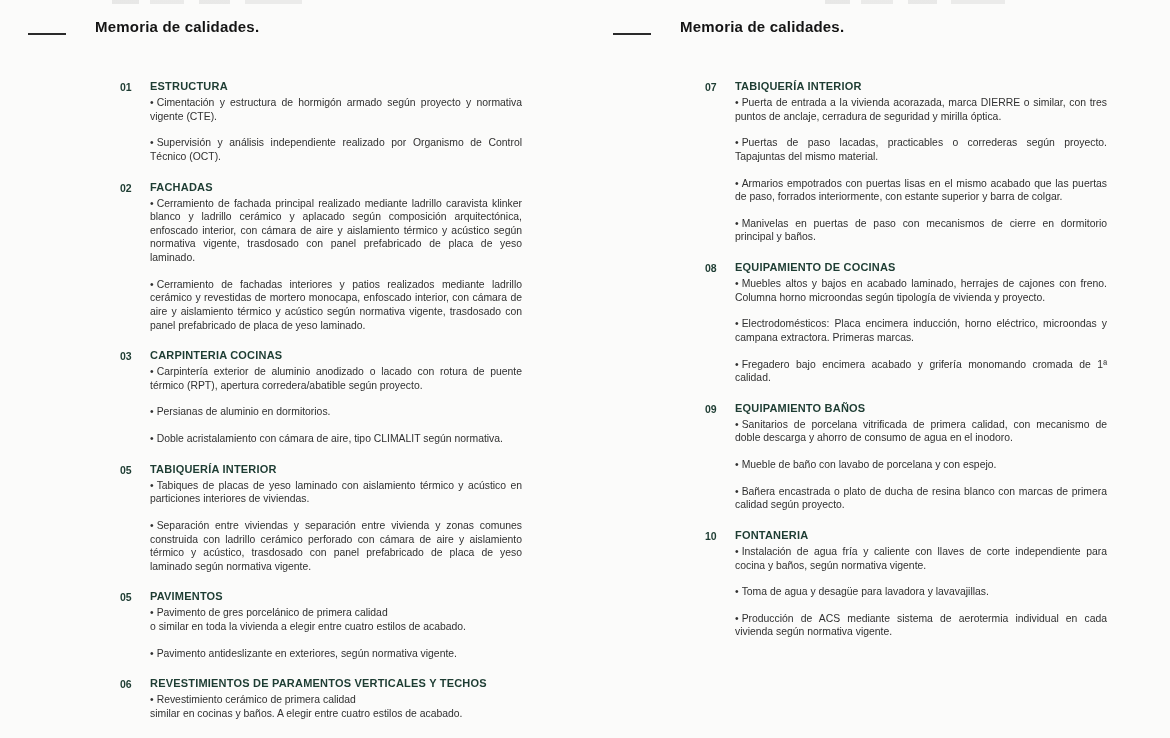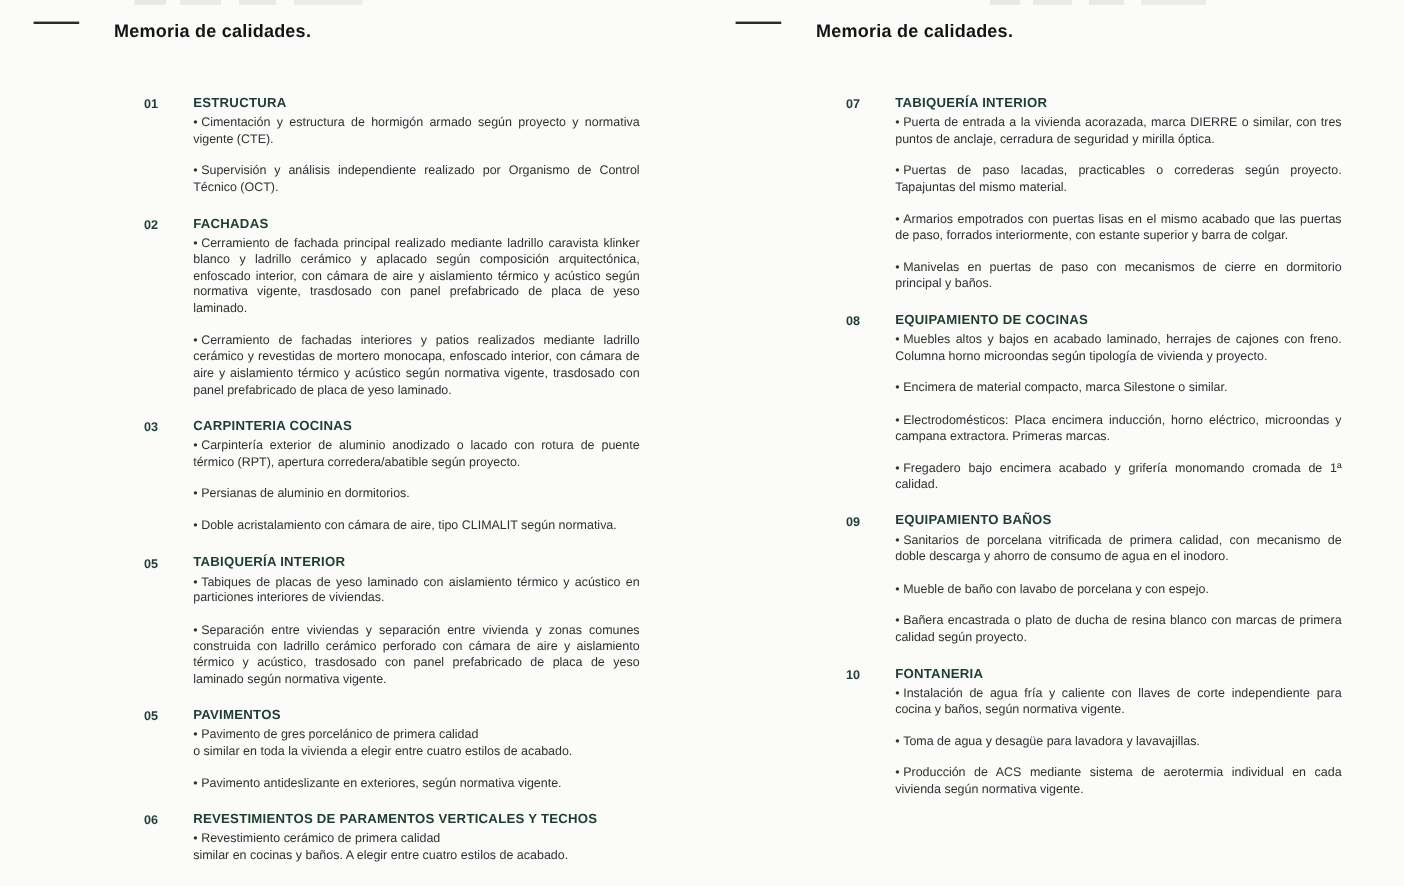--- a/index.html
+++ b/index.html
@@ -21,21 +21,21 @@
     box-sizing:border-box;
   }
   
   .logo-cut{
     position:absolute;top:0;height:4px;
     background:linear-gradient(90deg,#e3e3e2 0 14%,transparent 14% 20%,#e6e6e5 20% 38%,transparent 38% 46%,#e4e4e3 46% 62%,transparent 62% 70%,#e7e7e6 70% 100%);
     opacity:.8;
   }
   .page-header{
     position:absolute;top:18px;left:0;right:0;
-    display:flex;align-items:flex-start;
+    display:flex;align-items:flex-end;
   }
   .dash{
     display:inline-block;
     width:38px;height:2px;
     background:#2a2a2a;
     margin-left:28px;
     flex:0 0 auto;
   }
   .page-title{
     font-size:15px;
@@ -46,21 +46,21 @@
   }
   .sections{
     position:absolute;
     top:80px;
     left:120px;
     width:402px;
   }
   .section{
     display:grid;
     grid-template-columns:26px 1fr;
-    column-gap:15px;
+    column-gap:4px;
     margin-bottom:17px;
   }
   .sec-num{
     font-size:10.5px;
     font-weight:bold;
     color:#1d3c32;
     padding-top:1px;
   }
   .sec-body{width:372px;}
   .sec-title{
@@ -164,21 +164,20 @@
             <p class="bullet-p"><span class="bullet-glyph">•</span><span class="bullet-text">Puertas de paso lacadas, practicables o correderas según proyecto. Tapajuntas del mismo material.</span></p>
             <p class="bullet-p"><span class="bullet-glyph">•</span><span class="bullet-text">Armarios empotrados con puertas lisas en el mismo acabado que las puertas de paso, forrados interiormente, con estante superior y barra de colgar.</span></p>
             <p class="bullet-p"><span class="bullet-glyph">•</span><span class="bullet-text">Manivelas en puertas de paso con mecanismos de cierre en dormitorio principal y baños.</span></p>
           </div>
         </div>
         <div class="section">
           <div class="sec-num">08</div>
           <div class="sec-body">
             <h2 class="sec-title">EQUIPAMIENTO DE COCINAS</h2>
             <p class="bullet-p"><span class="bullet-glyph">•</span><span class="bullet-text">Muebles altos y bajos en acabado laminado, herrajes de cajones con freno. Columna horno microondas según tipología de vivienda y proyecto.</span></p>
-            <p class="bullet-p"><span class="bullet-glyph">•</span><span class="bullet-text">Encimera de material compacto, marca Silestone o similar.</span></p>
             <p class="bullet-p"><span class="bullet-glyph">•</span><span class="bullet-text">Electrodomésticos: Placa encimera inducción, horno eléctrico, microondas y campana extractora. Primeras marcas.</span></p>
             <p class="bullet-p"><span class="bullet-glyph">•</span><span class="bullet-text">Fregadero bajo encimera acabado y grifería monomando cromada de 1ª calidad.</span></p>
           </div>
         </div>
         <div class="section">
           <div class="sec-num">09</div>
           <div class="sec-body">
             <h2 class="sec-title">EQUIPAMIENTO BAÑOS</h2>
             <p class="bullet-p"><span class="bullet-glyph">•</span><span class="bullet-text">Sanitarios de porcelana vitrificada de primera calidad, con mecanismo de doble descarga y ahorro de consumo de agua en el inodoro.</span></p>
             <p class="bullet-p"><span class="bullet-glyph">•</span><span class="bullet-text">Mueble de baño con lavabo de porcelana y con espejo.</span></p>

